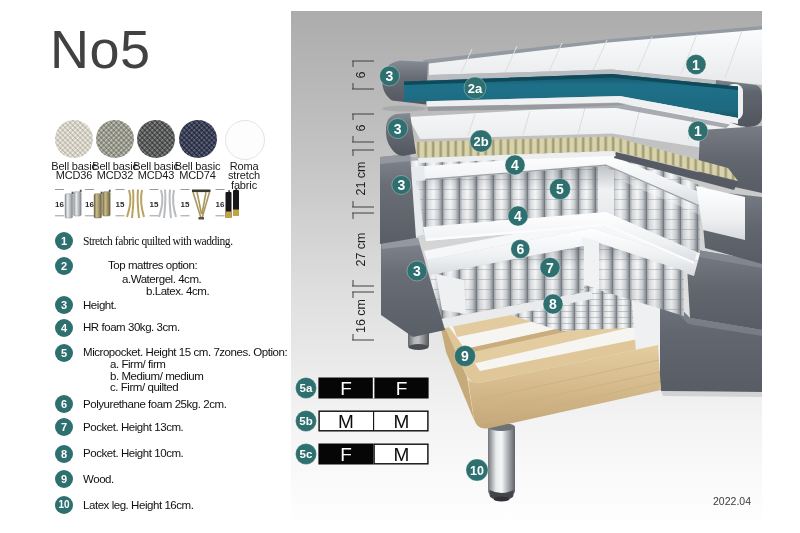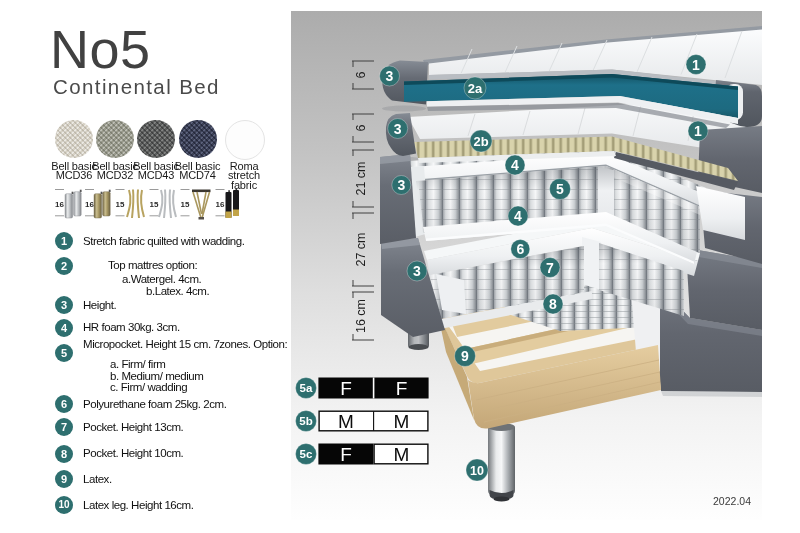--- a/index.html
+++ b/index.html
@@ -11,21 +11,20 @@
   .li{position:absolute;left:83px;font-size:11.5px;letter-spacing:-0.45px;color:#111;white-space:nowrap;}
   .lc{position:absolute;left:55px;width:18px;height:18px;border-radius:50%;background:#2e6f6f;
       color:#fff;font-size:11px;font-weight:bold;text-align:center;line-height:18px;}
 </style>
 </head>
 <body>
 <div id="page">
 
 <div class="abs" style="left:50px;top:17.5px;font-size:54px;color:#414141;font-weight:400;letter-spacing:0.5px;">No5</div>
 
-<div class="abs" style="left:53px;top:74.8px;font-size:20.5px;color:#4a4a4a;letter-spacing:1.4px;">Continental Bed</div>
 
 <div id="swatches">
 
   <div class="abs sw" style="left:55px;top:120px;background:
      repeating-linear-gradient(45deg,rgba(120,112,95,.25) 0 1.5px,rgba(255,255,255,0) 1.5px 3.5px),
      repeating-linear-gradient(-45deg,rgba(255,255,255,.5) 0 1.5px,rgba(0,0,0,0) 1.5px 3.5px),#d7d2c6;"></div>
 
   <div class="abs sw" style="left:96px;top:120px;background:
      repeating-linear-gradient(45deg,rgba(60,62,50,.3) 0 1.5px,rgba(255,255,255,0) 1.5px 3.5px),
      repeating-linear-gradient(-45deg,rgba(255,255,255,.35) 0 1.5px,rgba(0,0,0,0) 1.5px 3.5px),#9a9b8d;"></div>
@@ -131,50 +130,50 @@
     <rect x="183" y="7" width="6" height="26" rx="1" fill="#17171a"></rect>
     <rect x="175.5" y="28.5" width="6" height="6.5" fill="#c2a448"></rect>
     <rect x="183" y="26.5" width="6" height="6.5" fill="#c2a448"></rect>
         </g>
   </g>
 </svg>
 
 <div id="list">
 
   <div class="lc" style="top:232px;">1</div>
-  <div class="li" style="top:234.5px;">Stretch fabric quilted with wadding.</div>
+  <div class="li" style="top:234.5px;font-family:Liberation Serif, serif;">Stretch fabric quilted with wadding.</div>
 
   <div class="lc" style="top:256.5px;">2</div>
   <div class="li" style="top:259px;left:108px;">Top mattres option:</div>
   <div class="li" style="top:272.5px;left:122px;">a.Watergel. 4cm.</div>
   <div class="li" style="top:285px;left:122px;margin-left:24px;">b.Latex. 4cm.</div>
 
   <div class="lc" style="top:296px;">3</div>
   <div class="li" style="top:298.5px;">Height.</div>
 
   <div class="lc" style="top:318.5px;">4</div>
   <div class="li" style="top:321px;">HR foam 30kg. 3cm.</div>
 
   <div class="lc" style="top:343.5px;">5</div>
-  <div class="li" style="top:338px;">Micropocket. Height 15 cm. 7zones. Option:</div>
+  <div class="li" style="top:346px;">Micropocket. Height 15 cm. 7zones. Option:</div>
   <div class="li" style="top:358px;left:110px;">a. Firm/ firm</div>
   <div class="li" style="top:369.5px;left:110px;">b. Medium/ medium</div>
-  <div class="li" style="top:381px;left:110px;">c. Firm/ wadding</div>
+  <div class="li" style="top:381px;left:110px;">c. Firm/ quilted</div>
 
   <div class="lc" style="top:395px;">6</div>
   <div class="li" style="top:397.5px;">Polyurethane foam 25kg. 2cm.</div>
 
   <div class="lc" style="top:418px;">7</div>
   <div class="li" style="top:420.5px;">Pocket. Height 13cm.</div>
 
   <div class="lc" style="top:444.5px;">8</div>
   <div class="li" style="top:447px;">Pocket. Height 10cm.</div>
 
   <div class="lc" style="top:470px;">9</div>
-  <div class="li" style="top:472.5px;">Latex.</div>
+  <div class="li" style="top:472.5px;">Wood.</div>
 
   <div class="lc" style="top:496px;font-size:10px;">10</div>
   <div class="li" style="top:498.5px;">Latex leg. Height 16cm.</div>
 </div>
 
 <svg class="abs" style="left:0;top:0" width="800" height="533" viewBox="0 0 800 533">
 <defs>
   <linearGradient id="bgGrad" x1="0" y1="0" x2="0" y2="1">
     <stop offset="0" stop-color="#acacac"></stop>
           <stop offset="0.28" stop-color="#c3c3c3"></stop>

